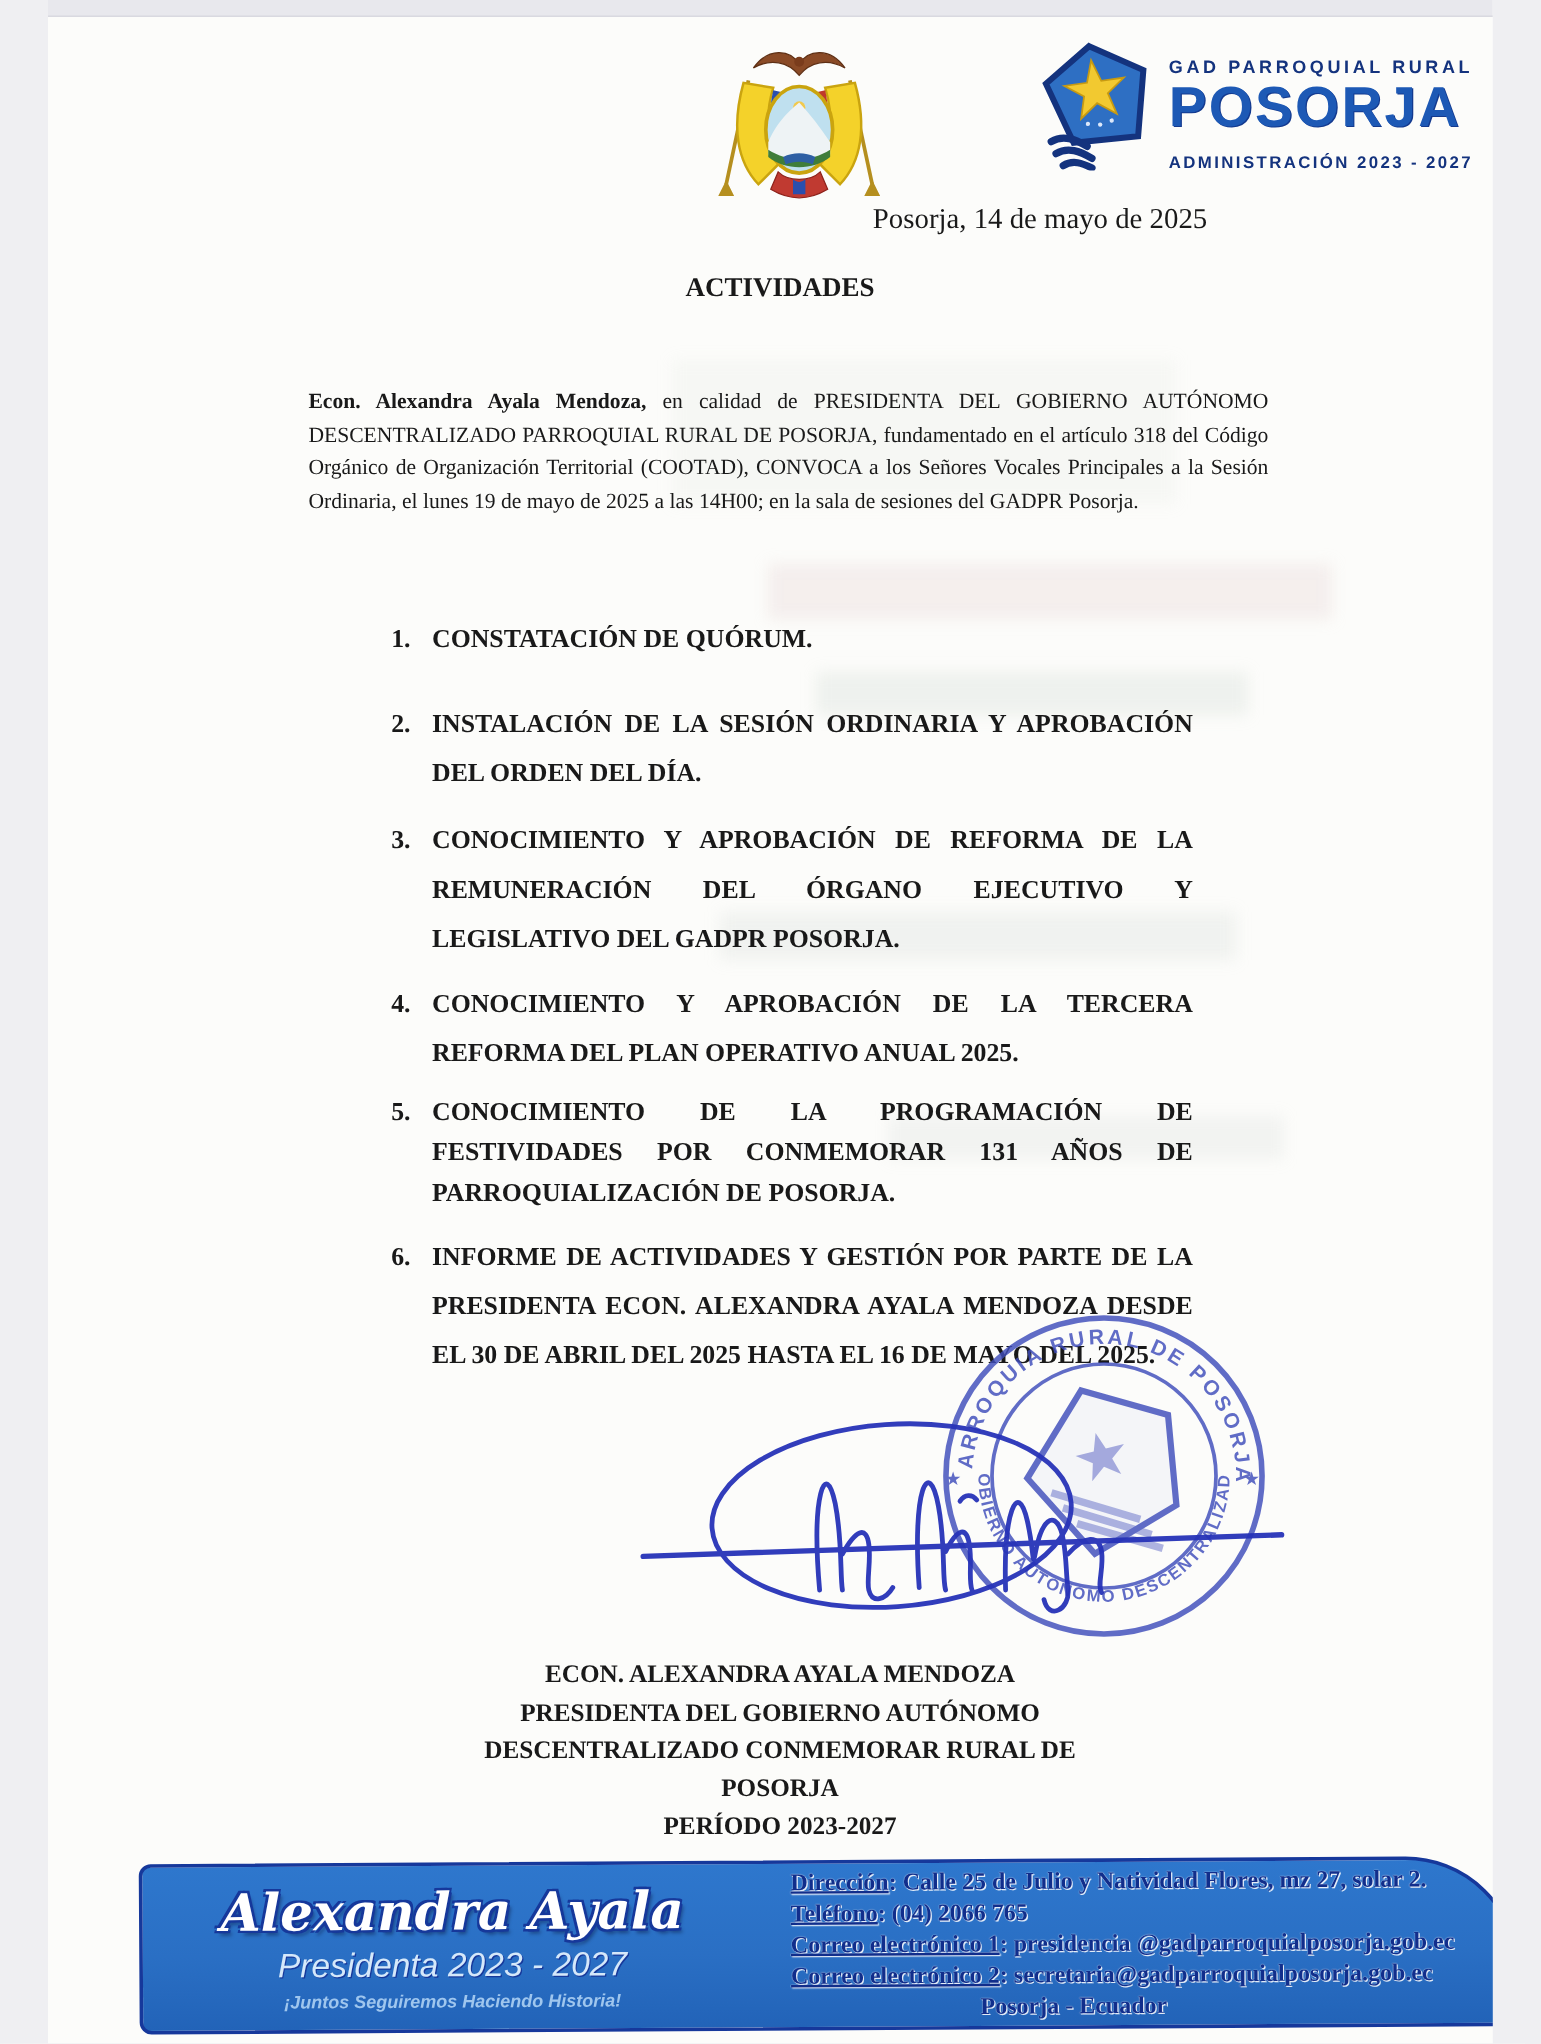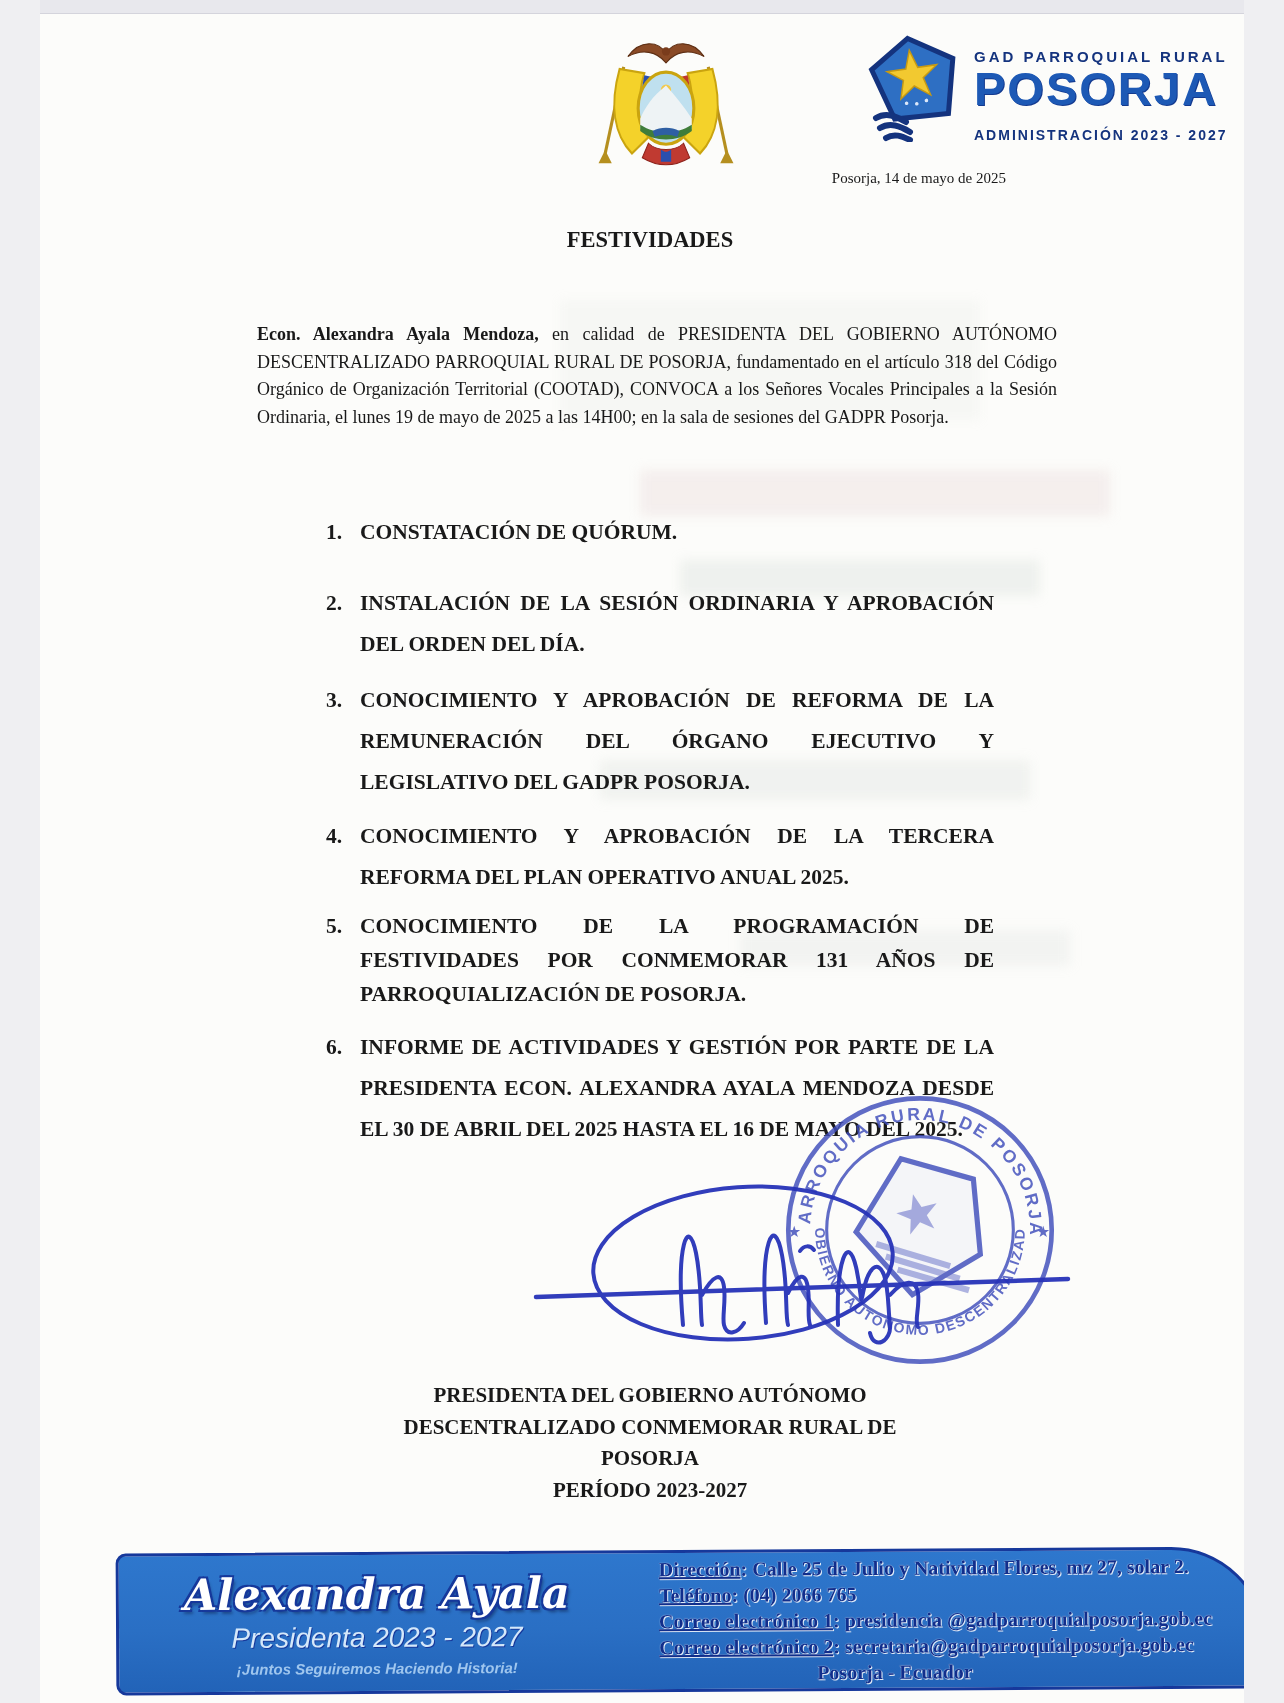--- a/index.html
+++ b/index.html
@@ -9,21 +9,21 @@
 
   
   .coat{position:absolute;left:548px;top:36px;}
   .logo{position:absolute;left:826px;top:34px;display:flex;gap:12px;align-items:flex-start;}
   .logo-text{margin-top:14px;font-family:"Liberation Sans",sans-serif;}
   .logo-tag-top{font-size:15px;font-weight:bold;color:#14337e;letter-spacing:3px;}
   .logo-name{font-size:47px;font-weight:800;color:#1d59b5;letter-spacing:2px;line-height:1.02;
              text-shadow:1px 1px 0 #143a8f;}
   .logo-tag-bottom{font-size:14px;font-weight:bold;color:#14337e;letter-spacing:2px;margin-top:14px;}
 
-  .dateline{position:absolute;top:170px;left:600px;width:366px;text-align:right;font-size:15px;}
+  .dateline{position:absolute;top:170px;left:600px;width:366px;text-align:right;font-size:24px;}
 
   .title{position:absolute;top:224px;left:210px;width:800px;text-align:center;font-weight:bold;font-size:22.5px;line-height:32px;}
 
   .intro{position:absolute;top:303px;left:217px;width:800px;font-size:18px;line-height:27.6px;text-align:justify;}
 
   .orden{position:absolute;top:512px;left:286px;width:668px;}
   .orden-heading{font-size:23px;font-weight:bold;margin-bottom:24px;}
   .oitem{display:flex;font-weight:bold;font-size:21.5px;}
   .oitem .num{width:34px;flex:0 0 34px;line-height:41px;}
   .oitem .itext{flex:1;line-height:41px;text-align:justify;font-family:Liberation Serif, serif;}
@@ -121,21 +121,21 @@
     <div class="logo-text">
       <div class="logo-tag-top">GAD PARROQUIAL RURAL</div>
       <div class="logo-name">POSORJA</div>
       <div class="logo-tag-bottom">ADMINISTRACIÓN 2023 - 2027</div>
     </div>
   </div>
 
   <div class="dateline">Posorja, 14 de mayo de 2025</div>
 
   <div class="title">
-    <div>FESTIVIDADES</div>
+    <div>ACTIVIDADES</div>
   </div>
 
   <p class="intro"><b>Econ. Alexandra Ayala Mendoza,</b><span> en calidad de PRESIDENTA DEL GOBIERNO AUTÓNOMO DESCENTRALIZADO PARROQUIAL RURAL DE POSORJA, fundamentado en el artículo 318 del Código Orgánico de Organización Territorial (COOTAD), CONVOCA a los Señores Vocales Principales a la Sesión Ordinaria, el lunes 19 de mayo de 2025 a las 14H00; en la sala de sesiones del GADPR Posorja.</span></p>
 
   <div class="orden">
 
     <div class="oitem mb1">
       <span class="num">1.</span>
       <div class="itext">CONSTATACIÓN DE QUÓRUM.</div>
     </div>
@@ -195,20 +195,21 @@
       <path d="M 175,150 C 168,70 180,40 188,78 C 194,108 192,138 194,150 M 194,120 C 205,100 214,96 216,112 C 218,126 214,142 216,150 C 219,162 230,158 236,148"></path>
       <path d="M 258,148 C 252,66 266,38 274,80 C 280,112 277,140 280,150 M 280,118 C 290,98 298,96 300,114 C 302,128 299,142 302,150"></path>
       <path d="M 292,76 C 296,70 302,70 306,75"></path>
       <path d="M 330,150 C 328,84 340,58 348,92 C 354,118 352,134 355,118 C 360,92 370,84 376,100 C 381,114 380,136 382,149 C 384,166 366,176 362,158"></path>
       <path d="M 382,120 C 396,104 408,104 410,118 C 412,132 406,146 410,152"></path>
       <path d="M 28,122 L 560,104" stroke-width="4.5"></path>
     </g>
   </svg>
 
   <div class="sigblock">
+    <div>ECON. ALEXANDRA AYALA MENDOZA</div>
     <div>PRESIDENTA DEL GOBIERNO AUTÓNOMO</div>
     <div>DESCENTRALIZADO CONMEMORAR RURAL DE</div>
     <div>POSORJA</div>
     <div>PERÍODO 2023-2027</div>
   </div>
 
   <div class="banner">
     <div class="b-left">
       <div class="b-name">Alexandra Ayala</div>
       <div class="b-sub">Presidenta 2023 - 2027</div>

